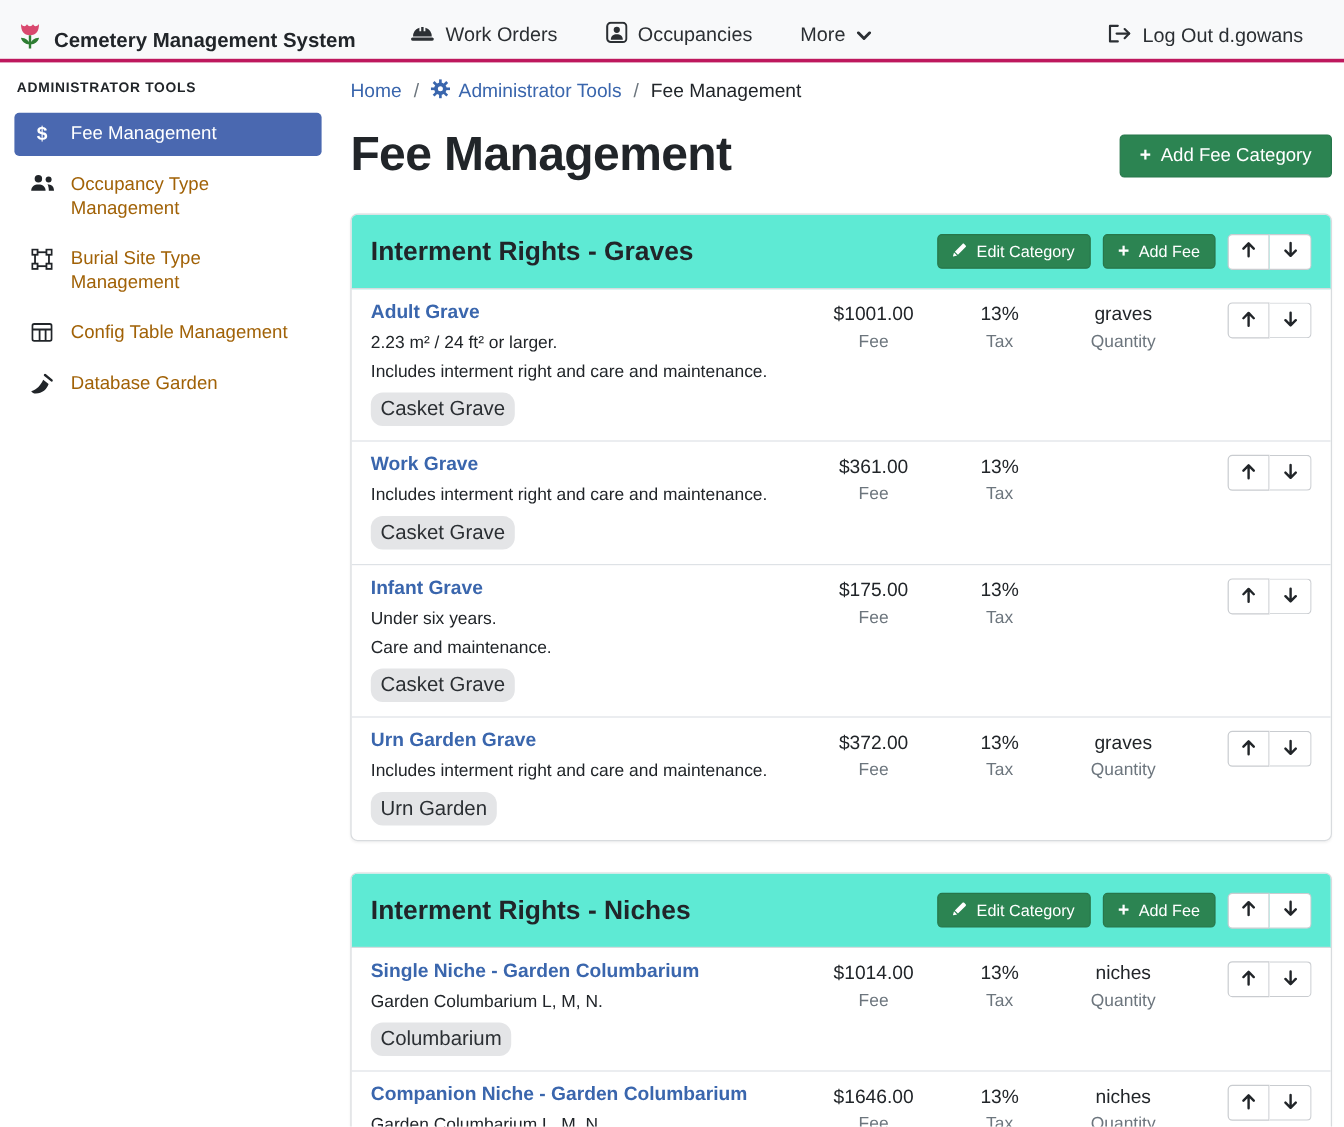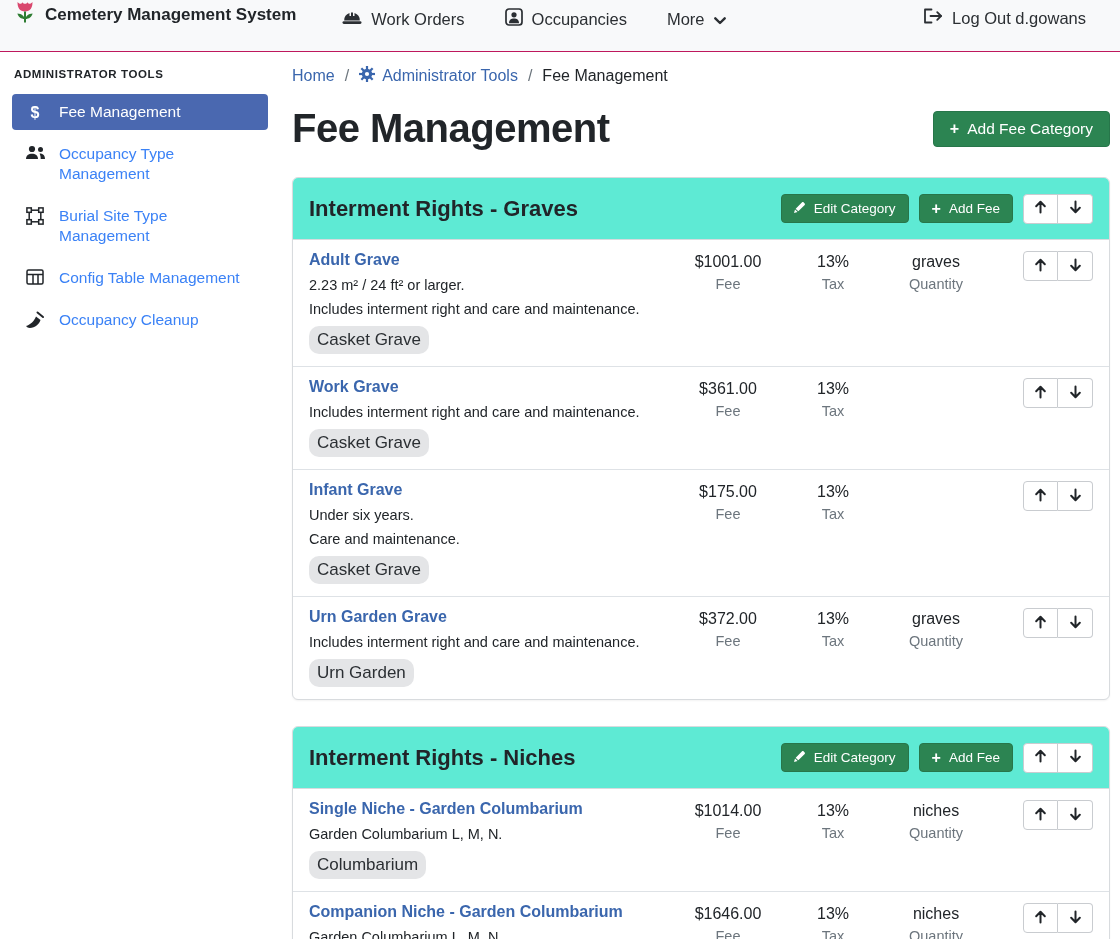--- a/index.html
+++ b/index.html
@@ -15,22 +15,22 @@
     --green: #2c8452;
     --green-border: #27764a;
     --link: #3a66ad;
     --sidebar-active: #4a68b0;
     --border: #dee2e6;
     --muted: #6c757d;
   }
 
   
   .navbar {
-    height: 52px; background: #f8f9fa; border-bottom: 1px solid #be185d;
-    display: flex; align-items: flex-start; padding: 0 14px;
+    height: 52px; background: #f8f9fa; border-bottom: 3px solid #be185d;
+    display: flex; align-items: flex-end; padding: 0 14px;
   }
   .brand { display: flex; align-items: center; gap: 9px; cursor: pointer; }
   .brand-label { font-weight: 700; font-size: 17px; color: #212529; }
   .nav-items { display: flex; align-items: center; margin-left: 26px; }
   .nav-link {
     display: flex; align-items: center; gap: 9px; padding: 8px 20px;
     font-size: 16.5px; color: #2b2f33; cursor: pointer; background: none; border: none;
     font-family: inherit;
   }
   .nav-right { margin-left: auto; }
@@ -38,21 +38,21 @@
   
   .layout { display: flex; height: 887px; }
   .sidebar { width: 280px; flex: 0 0 280px; padding: 12px 12px 0 12px; }
   .sidebar-heading {
     font-size: 11.5px; font-weight: 700; letter-spacing: .6px;
     color: #212529; margin: 4px 2px 14px 2px;
   }
   .side-item {
     display: flex; align-items: flex-start; gap: 13px;
     padding: 8px 12px; border-radius: 4px; margin-bottom: 6px;
-    font-size: 15.5px; line-height: 20px; color: #3b82f6; cursor: pointer;
+    font-size: 15.5px; line-height: 20px; color: #a16207; cursor: pointer;
   }
   .side-item .sicon { width: 22px; flex: 0 0 22px; display: flex; justify-content: center; margin-top: 1px; }
   .side-item.active { background: var(--sidebar-active); color: #fff; }
   .side-item.active .sicon { color: #fff; }
   .dollar-glyph { font-weight: 700; font-size: 16px; line-height: 19px; }
 
   
   .main { flex: 1; padding: 14px 10px 0 12px; overflow: hidden; }
   .breadcrumb { display: flex; align-items: center; font-size: 16px; gap: 10px; }
   .breadcrumb a { color: var(--link); text-decoration: none; display: inline-flex; align-items: center; gap: 7px; cursor: pointer; }
@@ -215,21 +215,21 @@
       <span>Config Table Management</span>
     </div>
 
     <div class="side-item">
       <span class="sicon">
         <svg width="20" height="18" viewBox="0 0 20 18">
           <path d="M12.5 1.5 L18 6" stroke="#212529" stroke-width="2" stroke-linecap="round"></path>
           <path d="M11 5.5 l4.5 3.6 c-1.2 4.2 -5.4 7.9 -10.6 7.9 c-1.8 0 -3 -.9 -3.9 -2 c4.8 -1.3 8 -5 10 -9.5 z" fill="#212529"></path>
         </svg>
       </span>
-      <span>Occupancy Cleanup</span>
+      <span>Database Garden</span>
     </div>
   </aside>
 
   <main class="main">
 
     <div class="breadcrumb">
       <a>
           <span>Home</span>
         </a>
       <span class="crumb-sep">/</span>

